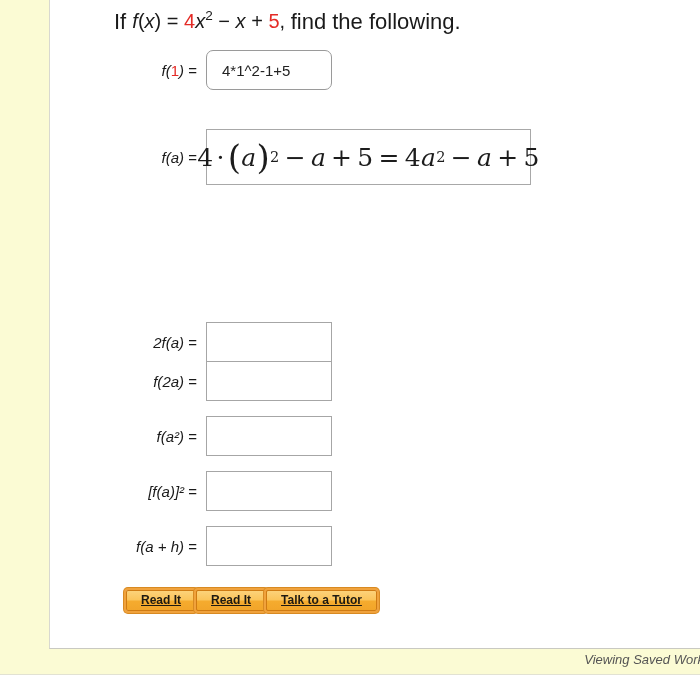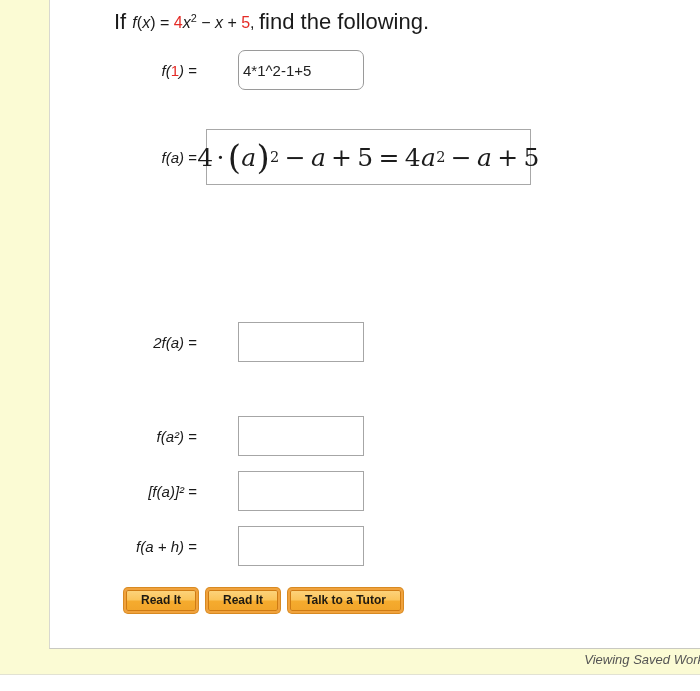--- a/index.html
+++ b/index.html
@@ -61,42 +61,41 @@
   .question-heading {
     position: absolute;
     left: 64px;
     top: 11px;
     font-size: 22px;
     color: #1a1a1a;
     white-space: nowrap;
     line-height: 1;
   }
   .question-heading .fx {
-    font-size: 16px;
+    font-size: 20px;
     vertical-align: 1px;
   }
   .ital {
     font-style: italic;
   }
   .red {
     color: #e42b26;
   }
   sup.exp {
     font-size: 0.68em;
     vertical-align: super;
     line-height: 0;
   }
 
   
   .row {
     position: absolute;
     display: flex;
     align-items: center;
     height: 40px;
-    gap: 32px;
   }
   .row-label {
     font-size: 15px;
     color: #1a1a1a;
     text-align: right;
     white-space: nowrap;
     padding-right: 9px;
     width: 92px;
     box-sizing: border-box;
   }
@@ -106,21 +105,21 @@
 
   .ans-box {
     width: 126px;
     height: 40px;
     box-sizing: border-box;
     border: 1px solid #a6a6a6;
     background: #ffffff;
     font-family: "Liberation Sans", sans-serif;
     font-size: 15px;
     color: #222222;
-    padding: 0 4px;
+    padding: 0 15px;
     outline: none;
   }
   .ans-box.filled {
     border-radius: 7px;
     border: 1px solid #9a9a9a;
   }
 
   
   .math-row {
     position: absolute;
@@ -180,33 +179,33 @@
     font-size: 18px;
     font-weight: bold;
     color: #f0912d;
     margin-right: 18px;
     white-space: nowrap;
   }
   .help-btn {
     display: inline-block;
     height: 21px;
     line-height: 19px;
-    margin-right: 12px;
     padding: 0 14px;
     font-size: 12px;
     font-weight: bold;
     color: #1e1a12;
     text-align: center;
     background: linear-gradient(to bottom, #fcd27a 0%, #fbc55c 45%, #f5ab2e 55%, #f2a52a 100%);
     border: 1px solid #cf7b13;
     border-radius: 2px;
     box-shadow: 0 0 0 2px #f0a23c, 0 0 0 3px #d88a22;
     cursor: pointer;
     white-space: nowrap;
     box-sizing: border-box;
+    text-decoration: underline;
   }
 
   
   .viewing-saved {
     position: absolute;
     right: -4px;
     top: 652px;
     font-size: 13px;
     font-style: italic;
     color: #555555;
@@ -277,20 +276,27 @@
 
 
     <div class="row" style="left:64px; top:322px;">
       <span class="row-label ital">
         <span>2f(</span><span>a</span><span>)</span>
         <span class="eq">=</span>
       </span>
       <input class="ans-box" type="text" value="" style="">
     </div>
 
+    <div class="row" style="left:64px; top:361px;">
+      <span class="row-label ital">
+        <span>f(</span><span>2a</span><span>)</span>
+        <span class="eq">=</span>
+      </span>
+      <input class="ans-box" type="text" value="" style="">
+    </div>
 
     <div class="row" style="left:64px; top:416px;">
       <span class="row-label ital">
         <span>f(</span><span>a²</span><span>)</span>
         <span class="eq">=</span>
       </span>
       <input class="ans-box" type="text" value="" style="">
     </div>
 
     <div class="row" style="left:64px; top:526px;">

